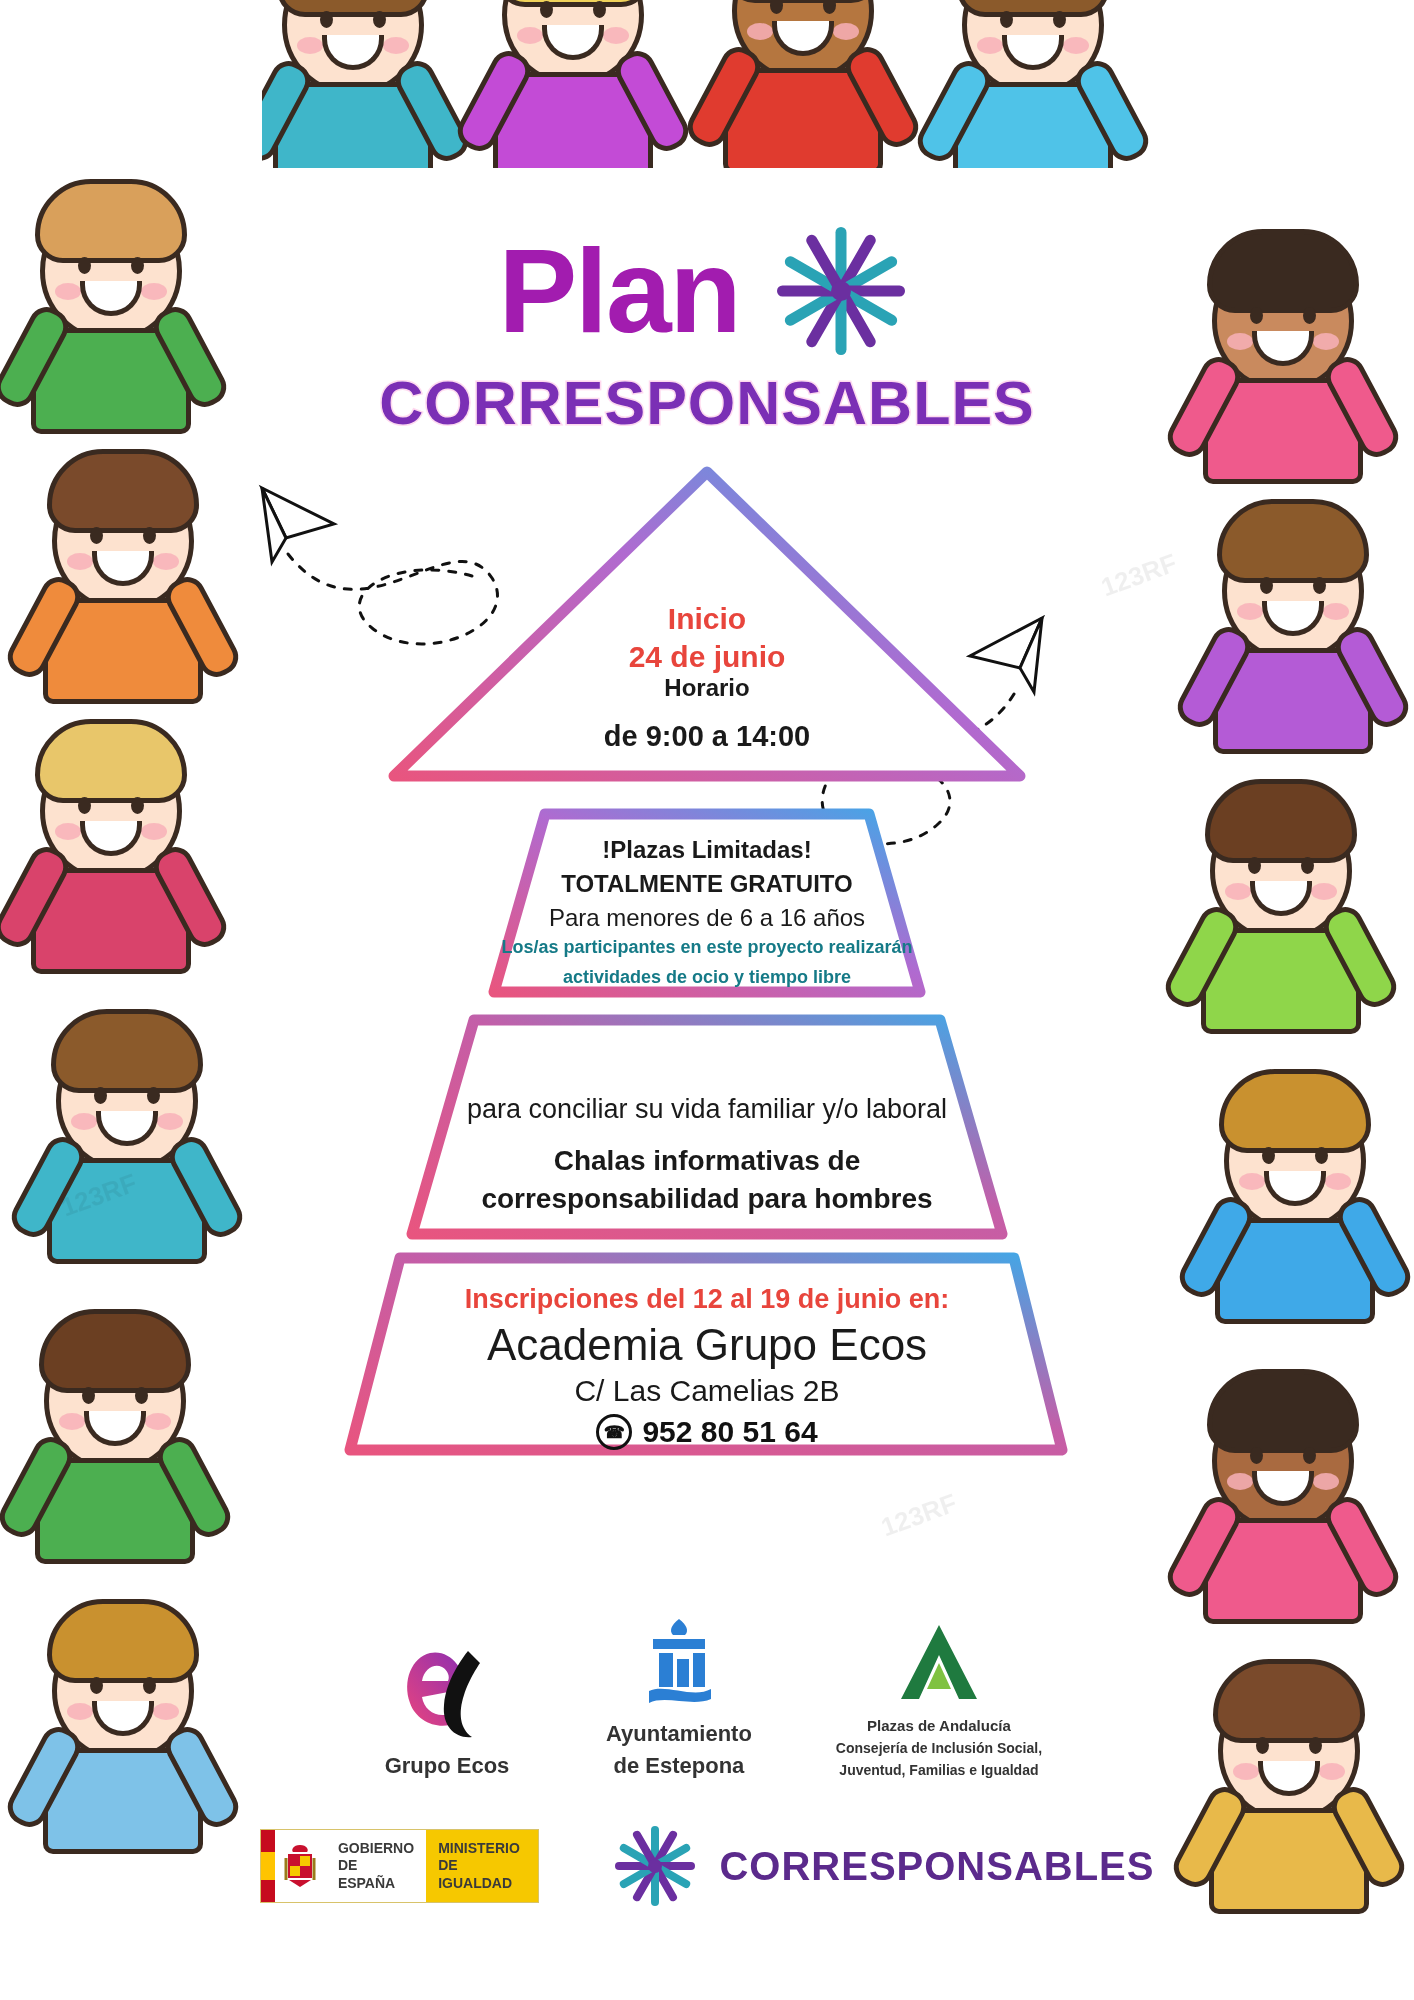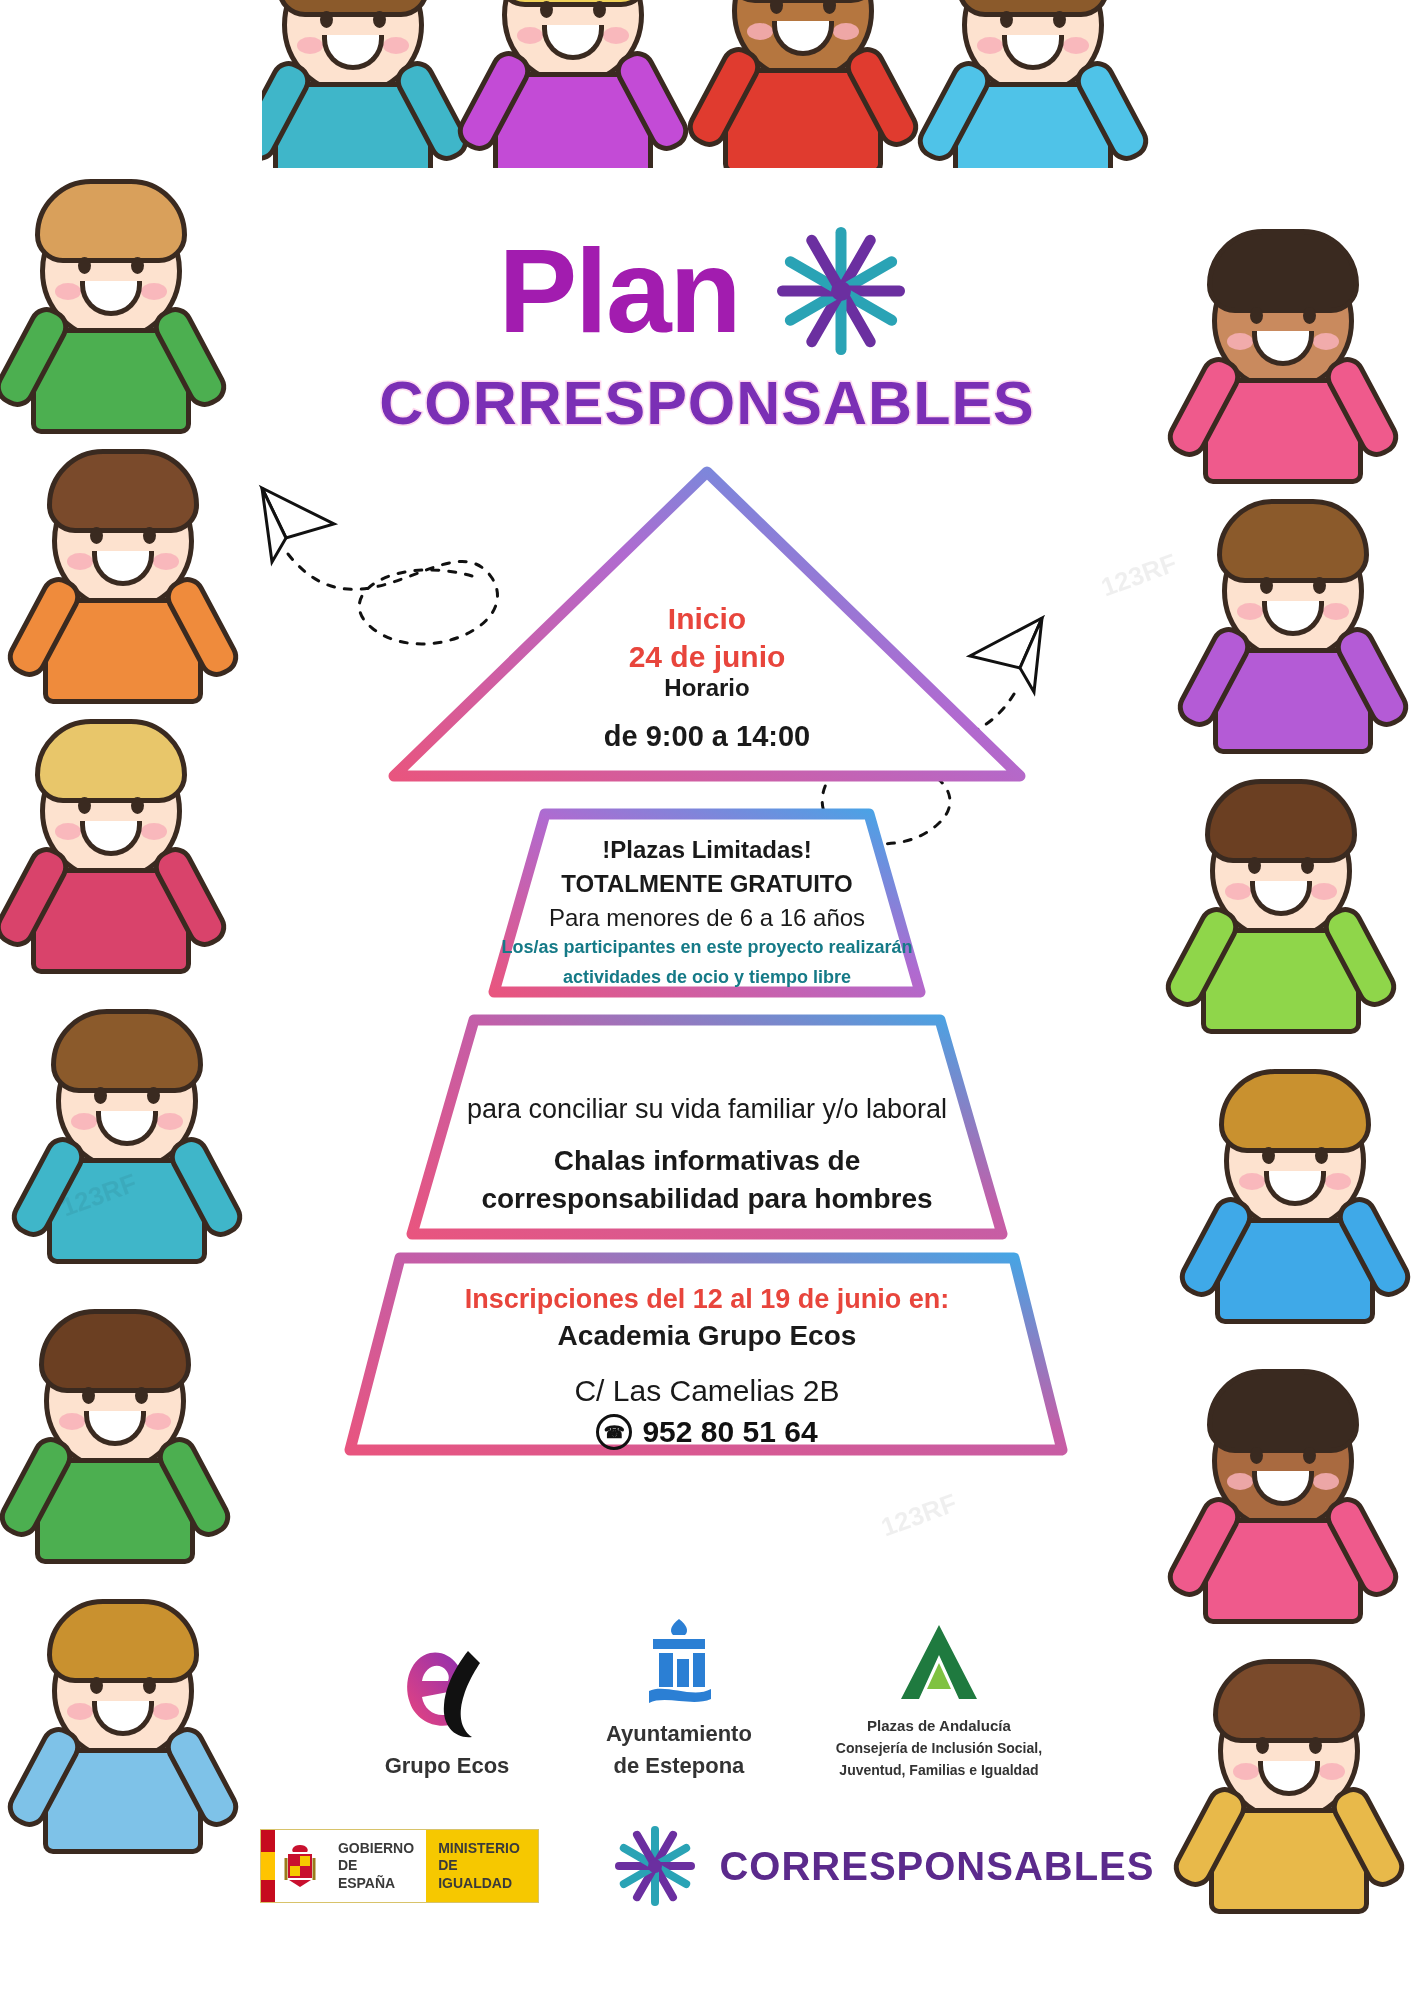--- a/index.html
+++ b/index.html
@@ -438,21 +438,21 @@
         <defs>
           <linearGradient id="g4" x1="0" y1="1" x2="1" y2="0">
             <stop offset="0%" stop-color="#e8557f"></stop>
               <stop offset="55%" stop-color="#c45ea8"></stop>
               <stop offset="100%" stop-color="#3fa9e8"></stop>
           </linearGradient>
         </defs>
         <path d="M138 8 L752 8 L800 200 L88 200 Z" fill="#fff" stroke="url(#g4)" stroke-width="11" stroke-linejoin="round"></path>
       </svg>
       <div class="txt t-red" style="top:34px;font-size:27px;font-weight:700;">Inscripciones del 12 al 19 de junio en:</div>
-      <div class="txt t-dark" style="top:70px;font-size:28px;font-weight:700;">Academia Grupo Ecos</div>
+      <div class="txt t-dark" style="top:70px;font-size:44px;font-weight:400;">Academia Grupo Ecos</div>
       <div class="txt t-dark" style="top:124px;font-size:30px;">C/ Las Camelias 2B</div>
       <div class="txt" style="top:164px;font-size:30px;font-weight:700;color:#111;display:flex;align-items:center;justify-content:center;gap:10px;">
         <span style="display:inline-flex;align-items:center;justify-content:center;width:30px;height:30px;border:3px solid #111;border-radius:50%;font-size:17px;">☎</span>
         <span>952 80 51 64</span>
       </div>
     </div>
   </div>
 
   <div class="logos">
     <div class="logo-row">

